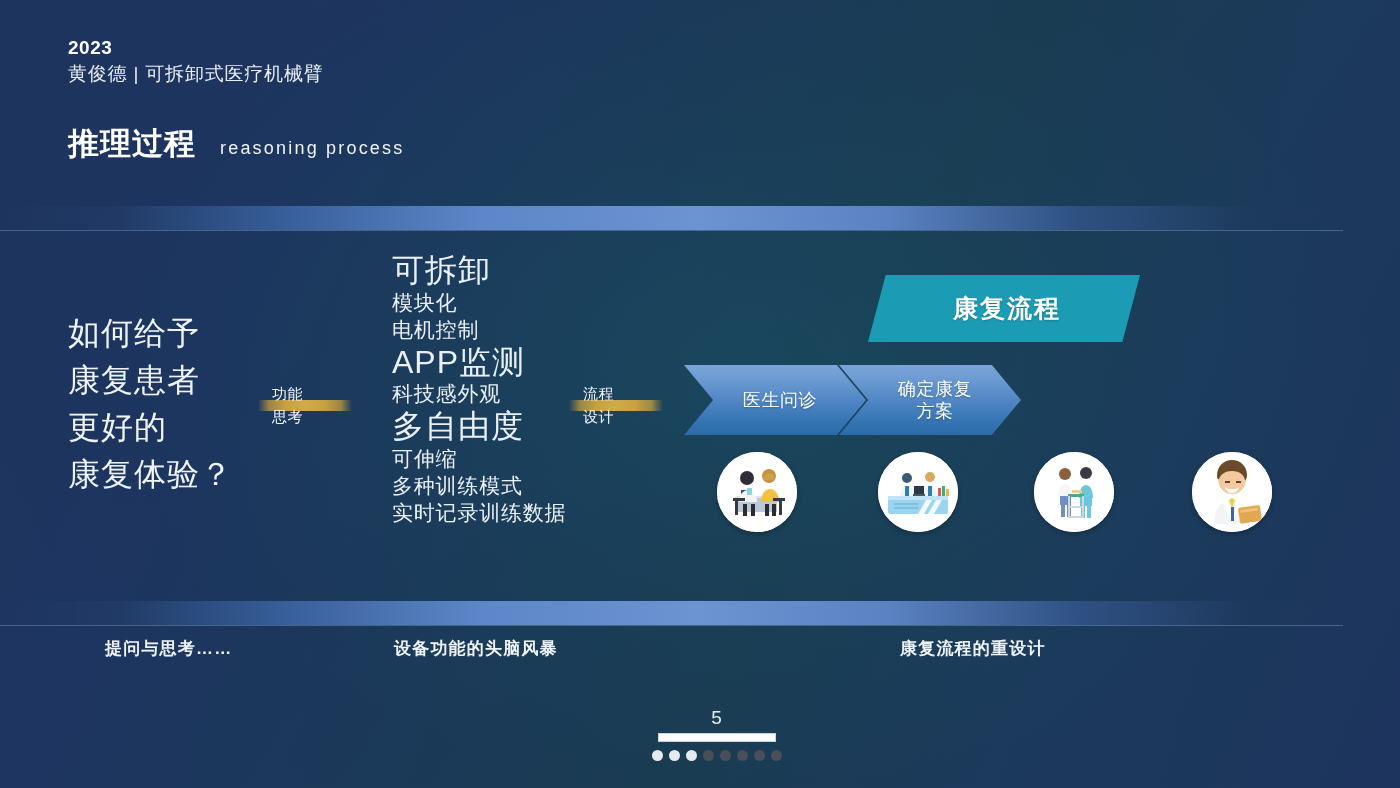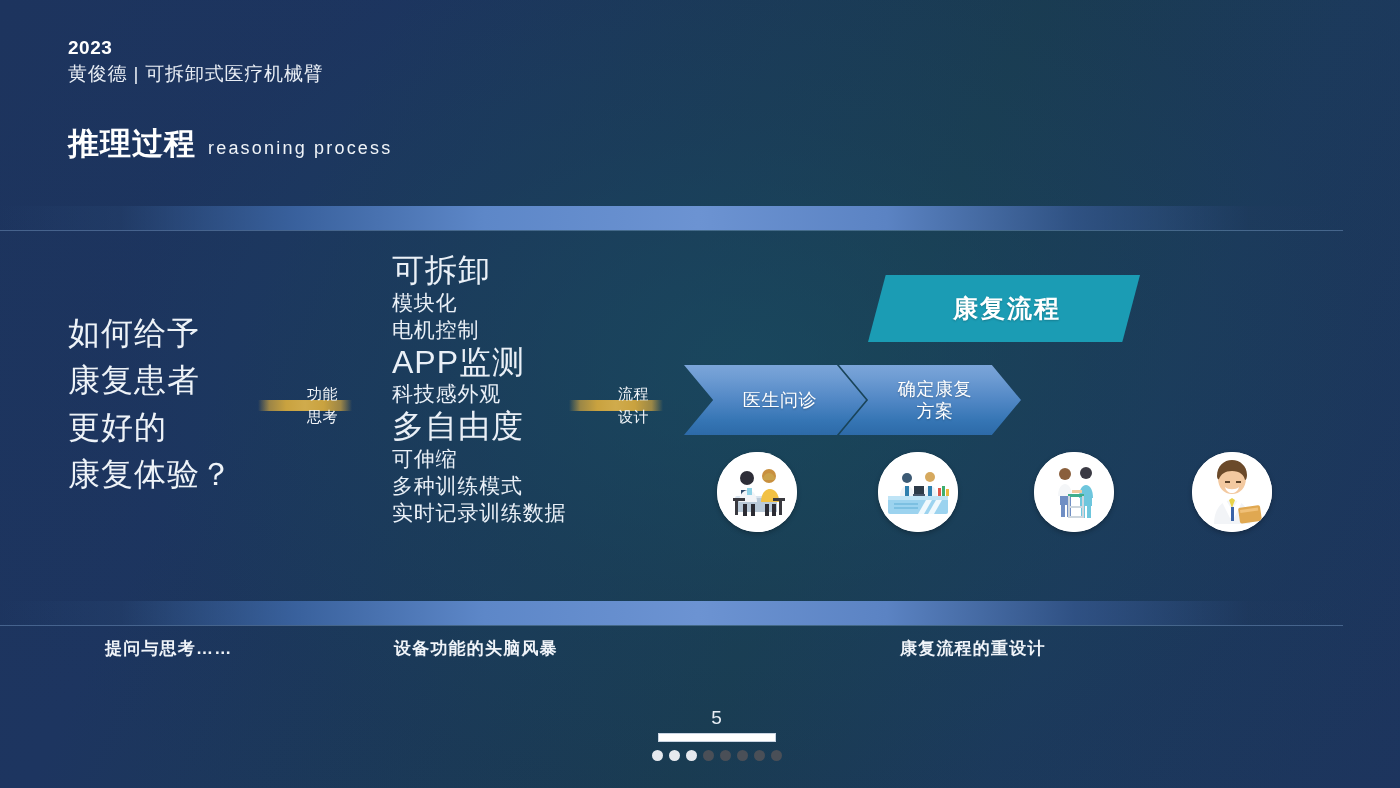--- a/index.html
+++ b/index.html
@@ -40,21 +40,21 @@
     line-height: 1.5;
     letter-spacing: 0.8px;
   }
 
   .title-row {
     position: absolute;
     left: 68px;
     top: 128px;
     display: flex;
     align-items: flex-end;
-    gap: 12px;
+    gap: 24px;
   }
   .title-cn {
     font-size: 31px;
     font-weight: bold;
     letter-spacing: 1px;
     color: #ffffff;
     line-height: 1;
   }
   .title-en {
     font-size: 18px;
@@ -95,21 +95,21 @@
     font-weight: 300;
     line-height: 1.47;
     color: #eef3f8;
     letter-spacing: 1px;
     white-space: pre-line;
   }
 
   
   .connector {
     position: absolute;
-    text-align: right;
+    text-align: left;
     font-size: 15px;
     font-weight: 300;
     line-height: 1.55;
     color: #f2f5f9;
     letter-spacing: 0.5px;
   }
   .connector .bar {
     position: absolute;
     left: -14px;
     right: -14px;

